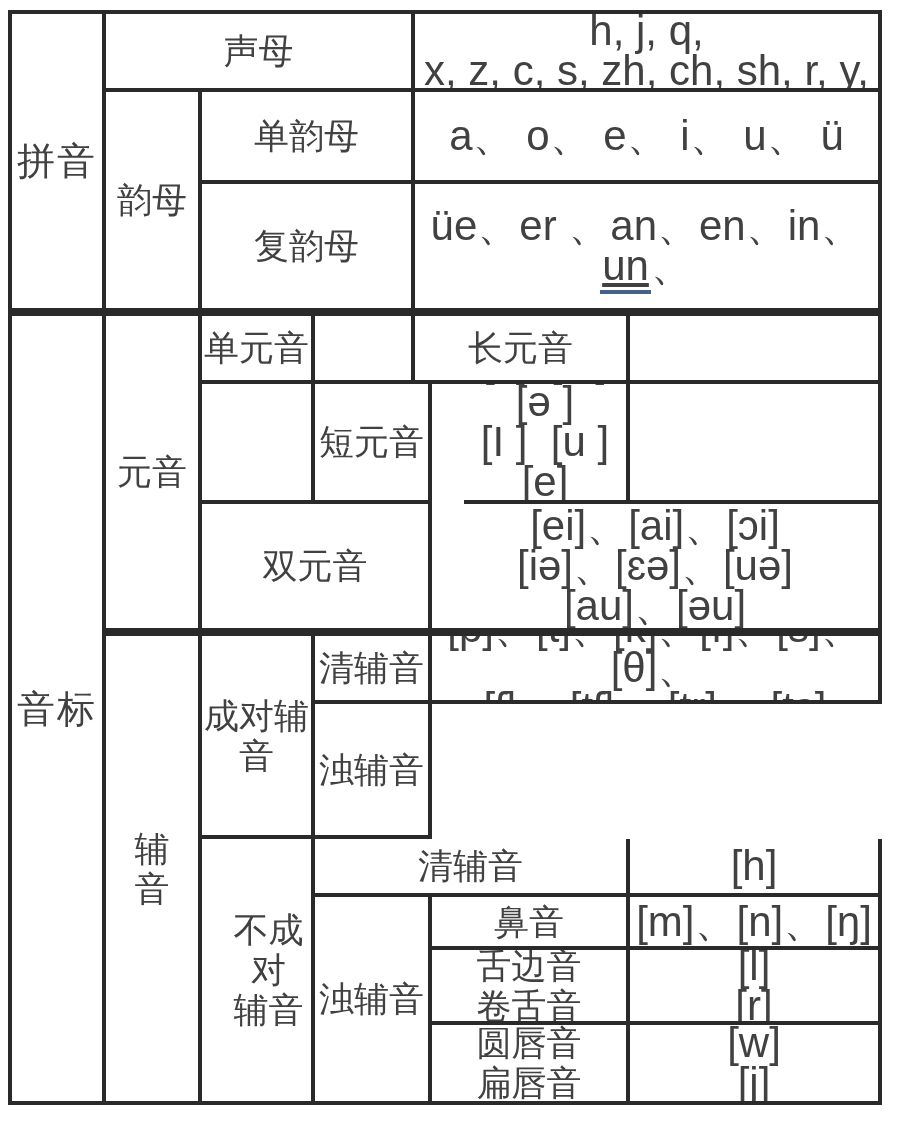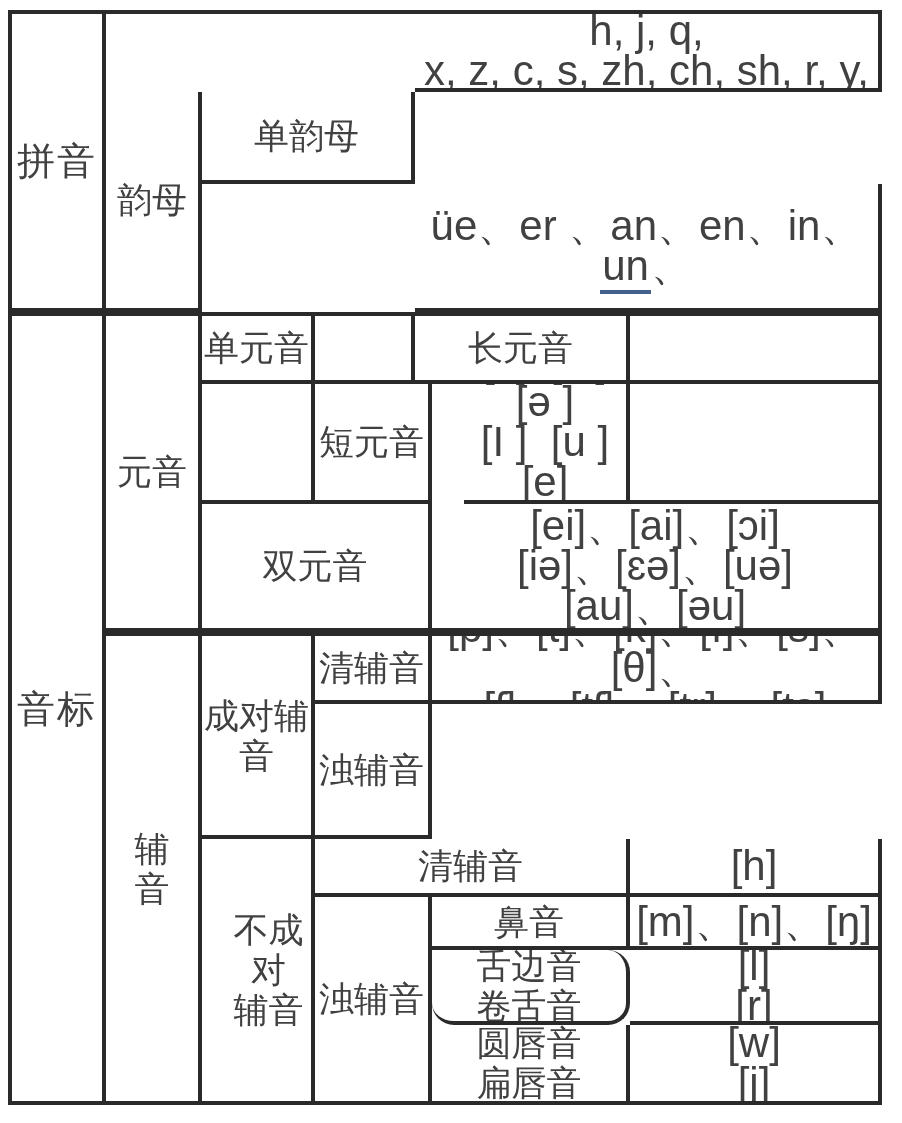--- a/index.html
+++ b/index.html
@@ -23,21 +23,21 @@
     border-right:4px solid var(--bc);
     border-bottom:4px solid var(--bc);
     display:flex;align-items:center;justify-content:center;
     text-align:center;color:var(--tc);overflow:hidden;
   }
   .tt{border-top:4px solid var(--bc);}
   .wlabel{font-size:35px;line-height:40px;white-space:pre-line;}
   .big{font-size:38px;letter-spacing:2px;}
   .content{font-size:42px;line-height:40px;white-space:pre-wrap;}
   .tline{display:block;}
-  .u{border-bottom:4px solid var(--uc);padding:0 2px 1px 2px;}
+  .u{border-bottom:4px solid var(--uc);padding:0 2px 1px 2px;text-decoration:underline;}
 
   
   .a-pinyin      {grid-area:1/1/4/2;}
   .a-shengmu     {grid-area:1/2/2/5;}
   .a-shengmu-c   {grid-area:1/5/2/8;}
   .a-yunmu       {grid-area:2/2/4/3;}
   .a-danyunmu    {grid-area:2/3/3/5;}
   .a-danyunmu-c  {grid-area:2/5/3/8;}
   .a-fuyunmu     {grid-area:3/3/4/5;}
   .a-fuyunmu-c   {grid-area:3/5/4/8;}
@@ -58,36 +58,39 @@
   .a-qing1       {grid-area:7/4/8/6;}
   .a-qing1-c     {grid-area:7/6/8/8;}
   .a-zhuo1       {grid-area:8/4/9/6;}
   .a-zhuo1-c     {grid-area:8/6/9/8;}
   .a-buchengdui  {grid-area:9/3/13/4;padding-left:24px;}
   .a-qing2       {grid-area:9/4/10/7;}
   .a-qing2-c     {grid-area:9/7/10/8;}
   .a-zhuo2       {grid-area:10/4/13/6;}
   .a-biyin       {grid-area:10/6/11/7;}
   .a-biyin-c     {grid-area:10/7/11/8;}
-  .a-shejuan     {grid-area:11/6/12/7;border-radius:22px;}
+  .a-shejuan     {grid-area:11/6/12/7;}
   .a-shejuan-c   {grid-area:11/7/12/8;}
   .a-chun        {grid-area:12/6/13/7;text-align:center;}
   .a-chun-c      {grid-area:12/7/13/8;}
 </style>
 </head>
 <body>
 
 <div class="page">
   <div class="tbl">
 
     <div class="cell wlabel big a-pinyin">拼音</div>
+    <div class="cell wlabel a-shengmu">声母</div>
     <div class="cell content a-shengmu-c">b, p, m, f, d, t, n, l, g, k, h, j, q,
 x, z, c, s, zh, ch, sh, r, y, w</div>
     <div class="cell wlabel a-yunmu">韵母</div>
     <div class="cell wlabel a-danyunmu">单韵母</div>
+    <div class="cell content a-danyunmu-c">a、 o、 e、 i、 u、 ü</div>
+    <div class="cell wlabel a-fuyunmu">复韵母</div>
     <div class="cell content a-fuyunmu-c">
       <div>
         
         <span class="tline"><span>üe、er 、an、en、in、</span><span class="u">un</span><span>、</span></span>
         
       </div>
     </div>
 
     <div class="cell wlabel big tt a-yinbiao">音标</div>
 

